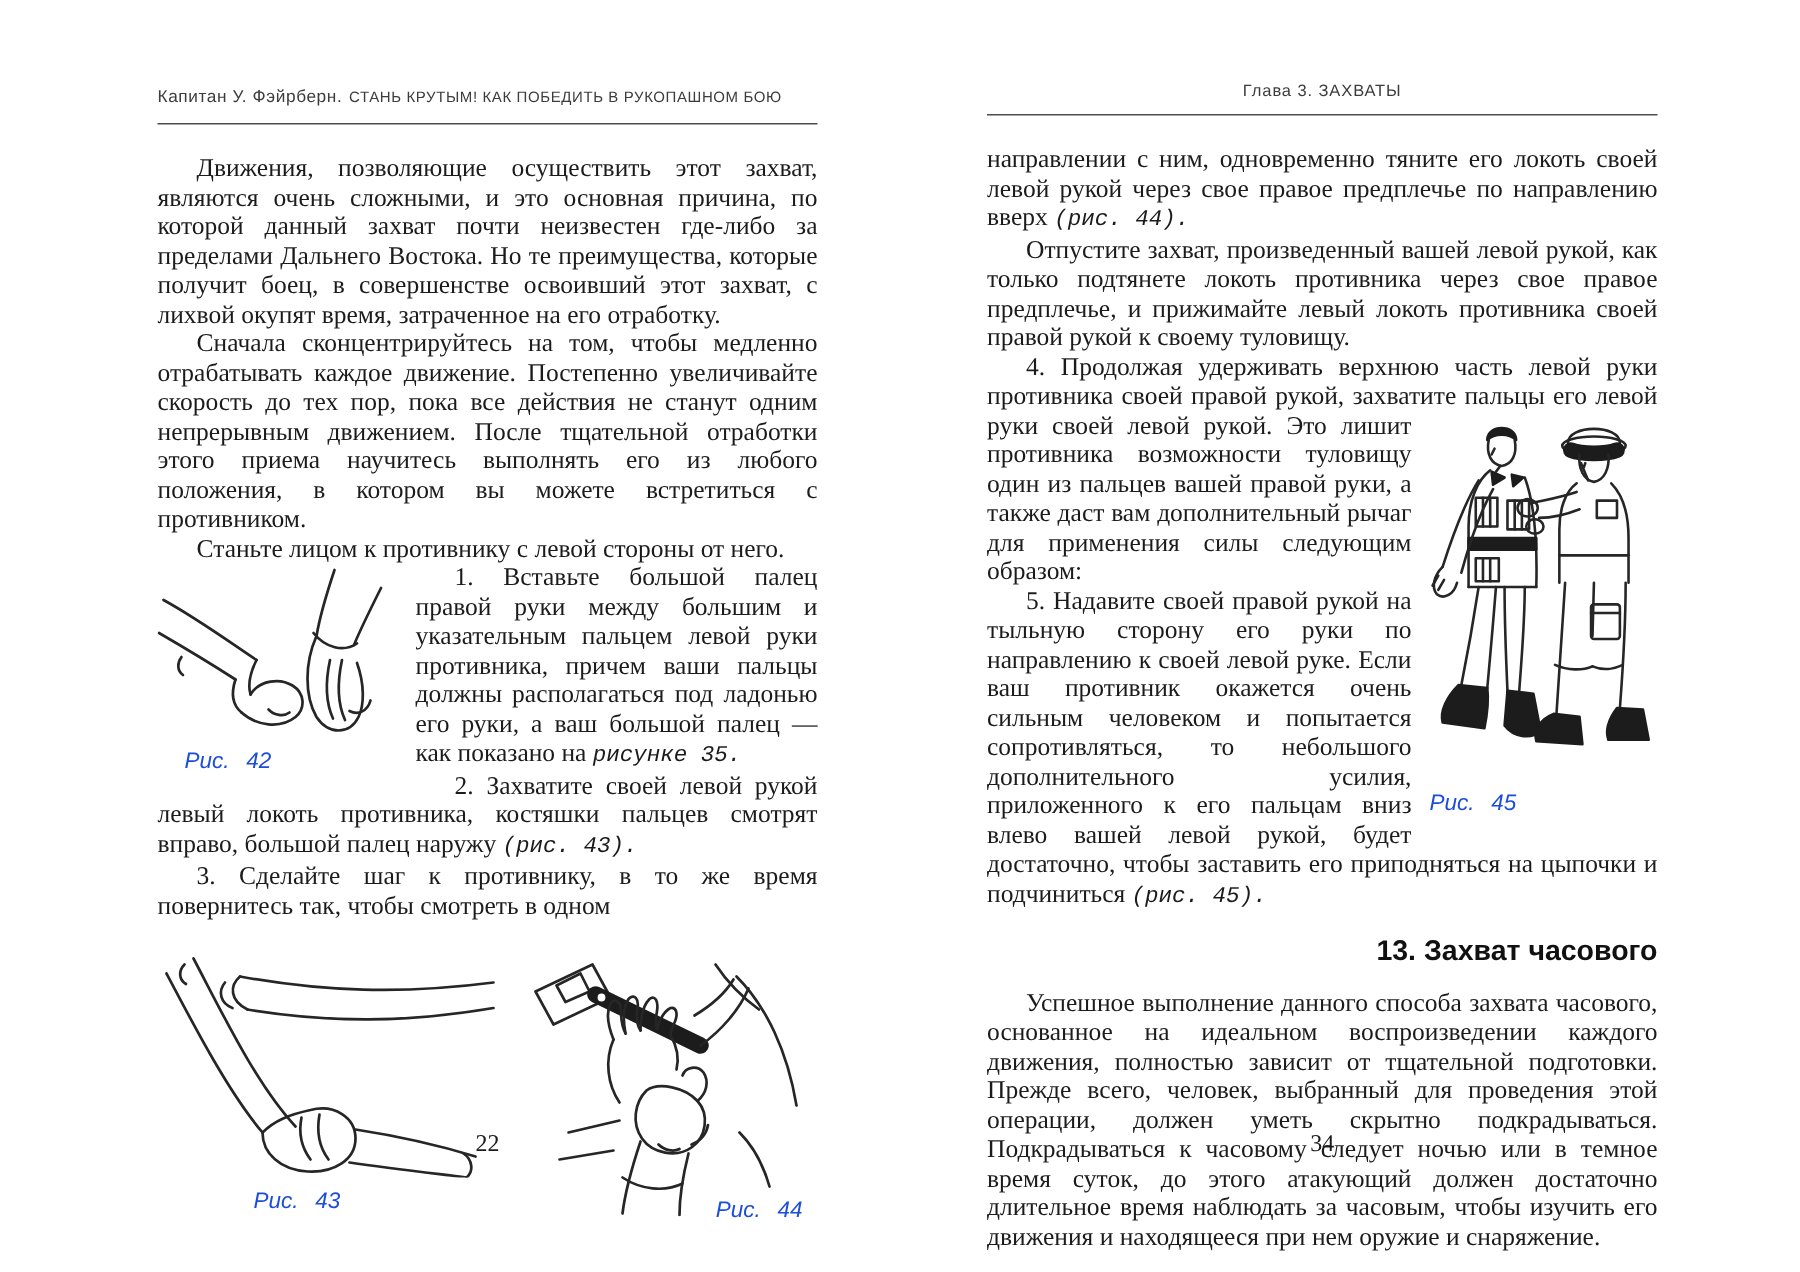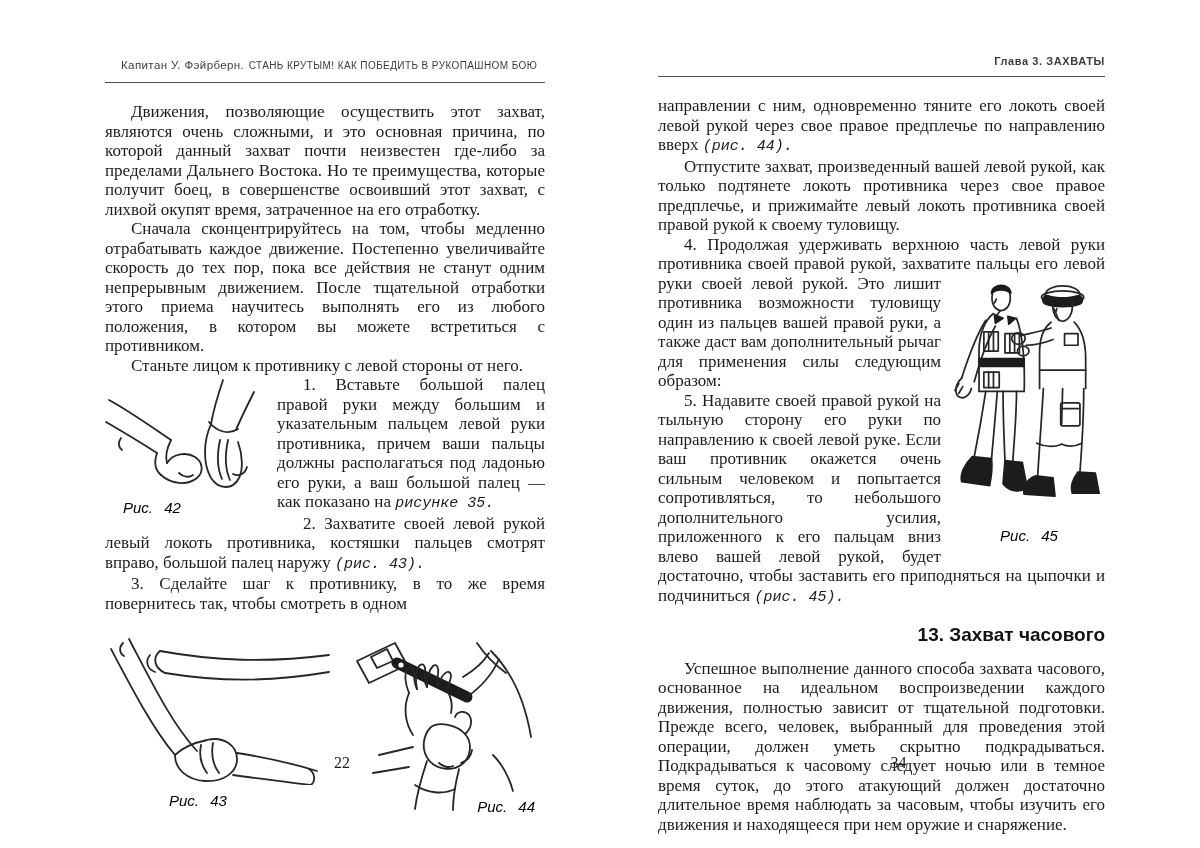--- a/index.html
+++ b/index.html
@@ -16,23 +16,23 @@
   .page.left  { left: 105px; width: 440px; }
   .page.right { left: 658px; width: 447px; }
 
   .running-header {
     font-family: "Liberation Sans", sans-serif;
     color: #3c3c3c;
     border-bottom: 1.5px solid #4d4d4d;
     padding-bottom: 9px;
     white-space: nowrap;
   }
-  .rh-author { font-size: 11.5px; letter-spacing: .4px; margin-left: 16px; }
+  .rh-author { font-size: 11.5px; letter-spacing: .4px; }
   .rh-title  { font-size: 10px;  letter-spacing: .4px; }
-  .running-header.center { text-align: right; font-size: 11px; letter-spacing: .6px; font-weight: bold; }
+  .running-header.center { text-align: center; font-size: 11px; letter-spacing: .6px; }
 
   .body-text {
     margin-top: 19px;
     font-size: 17px;
     line-height: 19.5px;
     text-align: justify;
   }
   .body-text p { margin: 0; text-indent: 26px; }
   .body-text p.noindent { text-indent: 0; }
 
@@ -40,21 +40,21 @@
     font-family: Liberation Mono, monospace;
     font-style: italic;
     font-size: 15px;
   }
 
   .fig-caption {
     font-family: "Liberation Sans", sans-serif;
     font-style: italic;
     font-size: 15px;
     word-spacing: 7px;
-    color: #000000;
+    color: #1d4ed8;
     text-indent: 0;
   }
 
   svg.lineart { display: block; }
   svg.lineart path, svg.lineart ellipse, svg.lineart rect, svg.lineart line {
     fill: none;
     stroke: #262626;
     stroke-width: 1.8;
     stroke-linecap: round;
     stroke-linejoin: round;
@@ -69,36 +69,36 @@
 
   
   .figrow { clear: both; display: flex; justify-content: space-between; margin-top: 22px; }
   .figbox43 { width: 226px; }
   .figbox44 { width: 202px; }
   .figbox43 .fig-caption { display: block; margin: 6px 0 0 64px; }
   .figbox44 .fig-caption { display: block; margin: -14px 10px 0 0; text-align: right; }
 
   
   .fig45-box { float: right; width: 152px; margin: 4px 0 4px 12px; }
-  .fig45-box .fig-caption { display: block; text-align: center; margin-top: 3px; }
+  .fig45-box .fig-caption { display: block; text-align: left; margin-top: 3px; }
 
   .section-heading {
     clear: both;
     font-family: "Liberation Sans", sans-serif;
     font-weight: bold;
     font-size: 19px;
     color: #111111;
     text-align: right;
     margin: 18px 0 14px 0;
     text-indent: 0;
   }
 
   .page-num {
     position: absolute;
-    top: 699px; left: 17px;
+    top: 699px; left: 0;
     width: 100%;
     text-align: center;
     font-size: 16px;
   }
 </style>
 </head>
 <body>
 
 <div>
 

